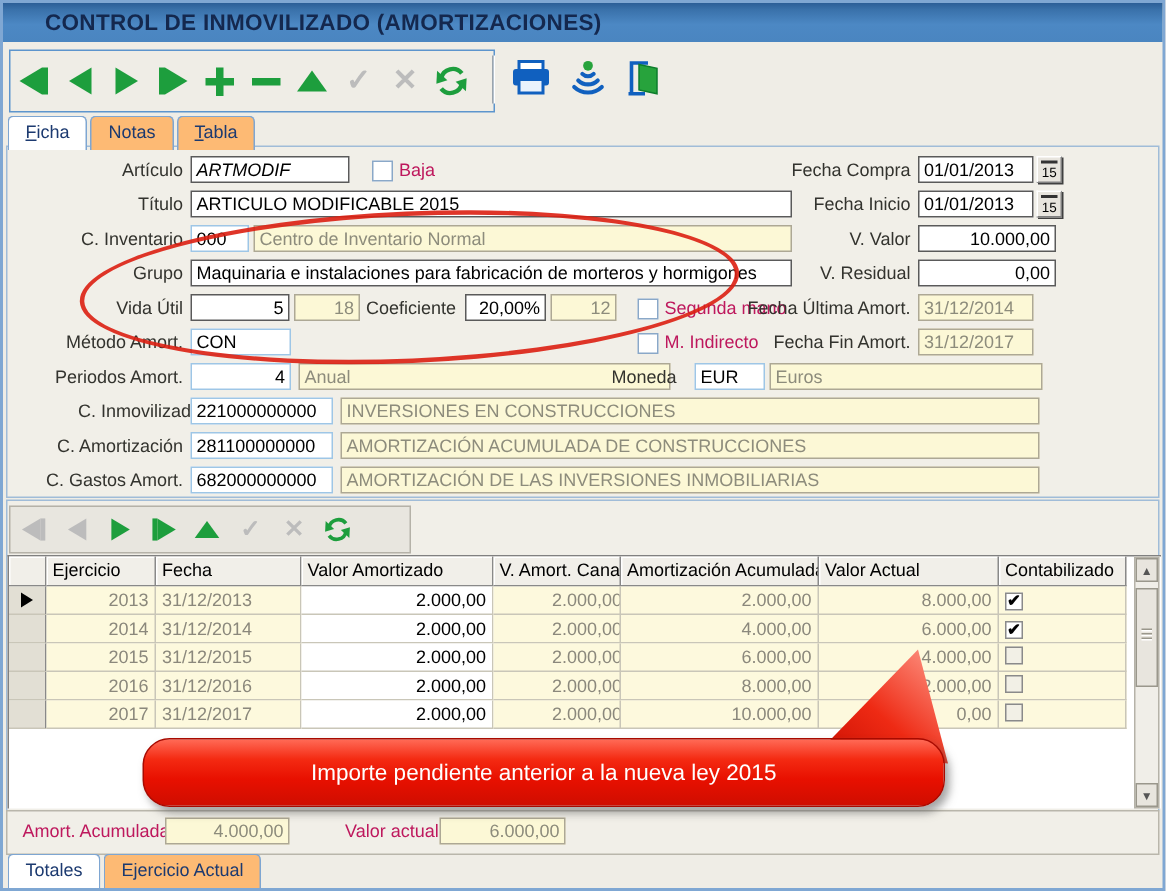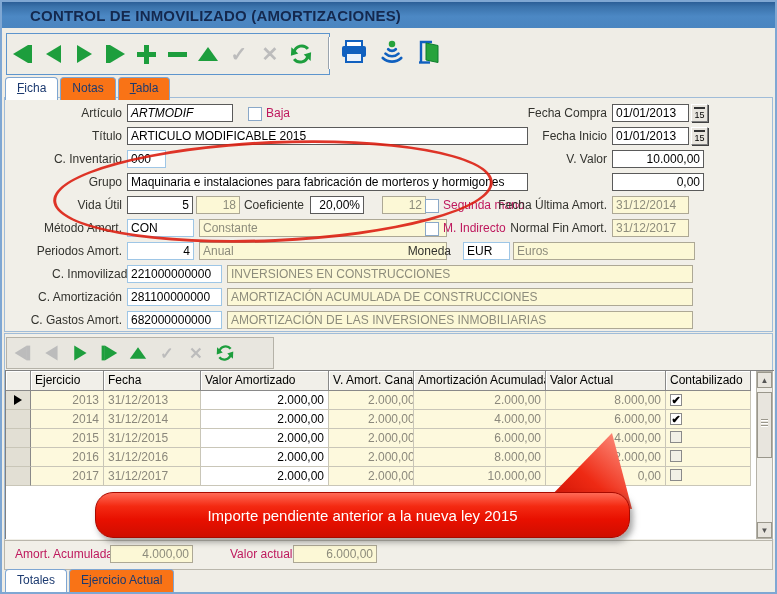--- a/index.html
+++ b/index.html
@@ -23,21 +23,21 @@
   .plus:before{content:"";position:absolute;left:7px;top:0;width:5px;height:19px;background:#1d9e3d;}
   .plus:after{content:"";position:absolute;left:0;top:7px;width:19px;height:5px;background:#1d9e3d;}
   .minus{width:19px;height:5px;background:#1d9e3d;}
   .glyph{font-size:20px;font-weight:bold;color:#bcbcbc;line-height:20px;}
   .dis .tri-l{border-right-color:#bcbcbc;}
   .dis .vbar{background:#bcbcbc;}
   .tbsep{position:absolute;left:328px;top:37px;width:1px;height:32px;background:#9aa4ae;box-shadow:1px 0 0 #fff;}
   .bigbtn{position:absolute;top:36px;width:32px;height:32px;display:flex;align-items:center;justify-content:center;cursor:pointer;}
   
   .tabs{position:absolute;left:5px;top:77px;display:flex;gap:2px;}
-  .tab{border:1px solid #7ea6d2;border-bottom:none;border-radius:4px 4px 0 0;background:#f97316;
+  .tab{border:1px solid #7ea6d2;border-bottom:none;border-radius:4px 4px 0 0;background:#fdba74;
        color:#1c3a70;font-size:12px;padding:3px 11px 4px;cursor:pointer;position:relative;z-index:3;}
   .tab.active{background:#fff;padding-bottom:5px;}
   .uf::first-letter{text-decoration:underline;}
   
   .panel{position:absolute;left:4px;top:97px;width:767px;height:233px;background:#f1efe8;border:1px solid #a0bcd8;}
   .panel2{position:absolute;left:4px;top:333px;width:767px;height:206px;background:#f1efe8;border:1px solid #a0bcd8;}
   
   .lbl{position:absolute;font-size:12px;color:#33332e;text-align:right;white-space:nowrap;}
   .llbl{position:absolute;font-size:12px;color:#be185d;white-space:nowrap;}
   .inp{position:absolute;height:18px;box-sizing:border-box;background:#fff;border:1px solid #5a5a5a;
@@ -184,44 +184,45 @@
   <div class="inp" style="left:127px;top:127px;width:401px;">ARTICULO MODIFICABLE 2015</div>
   <div class="lbl" style="left:380px;top:129px;width:227px;">Fecha Inicio</div>
   <div class="inp" style="left:612px;top:127px;width:77px;">01/01/2013</div>
   <div class="calbtn" style="left:691px;top:127px;">
       <i></i>
       <span>15</span>
     </div>
 
   <div class="lbl" style="left:4px;top:152px;width:118px;">C. Inventario</div>
   <div class="inp blue" style="left:127px;top:150px;width:39px;">000</div>
+  <div class="inp cream" style="left:169px;top:150px;width:359px;">Centro de Inventario Normal</div>
   <div class="lbl" style="left:380px;top:152px;width:227px;">V. Valor</div>
   <div class="inp right" style="left:612px;top:150px;width:92px;">10.000,00</div>
 
   <div class="lbl" style="left:4px;top:175px;width:118px;">Grupo</div>
   <div class="inp" style="left:127px;top:173px;width:401px;">Maquinaria e instalaciones para fabricación de morteros y hormigones</div>
+  <div class="lbl" style="left:380px;top:175px;width:227px;">V. Residual</div>
   <div class="inp right" style="left:612px;top:173px;width:92px;">0,00</div>
 
   <div class="lbl" style="left:4px;top:198px;width:118px;">Vida Útil</div>
   <div class="inp right" style="left:127px;top:196px;width:66px;">5</div>
   <div class="inp cream right" style="left:196px;top:196px;width:44px;">18</div>
   <div class="lbl" style="left:240px;top:198px;width:64px;">Coeficiente</div>
   <div class="inp right" style="left:310px;top:196px;width:54px;">20,00%</div>
-  <div class="inp cream right" style="left:367px;top:196px;width:44px;margin-left:15px;">12</div>
+  <div class="inp cream right" style="left:367px;top:196px;width:44px;">12</div>
   <div class="chk" style="left:425px;top:199px;"></div>
   <div class="llbl" style="left:443px;top:198px;">Segunda mano</div>
   <div class="lbl" style="left:420px;top:198px;width:187px;">Fecha Última Amort.</div>
   <div class="inp cream" style="left:612px;top:196px;width:77px;">31/12/2014</div>
 
   <div class="lbl" style="left:4px;top:221px;width:118px;">Método Amort.</div>
   <div class="inp blue" style="left:127px;top:219px;width:67px;">CON</div>
-  <div class="inp cream" style="left:199px;top:219px;width:248px;">Constante</div>
   <div class="chk" style="left:425px;top:222px;"></div>
   <div class="llbl" style="left:443px;top:221px;">M. Indirecto</div>
-  <div class="lbl" style="left:420px;top:221px;width:187px;">Normal Fin Amort.</div>
+  <div class="lbl" style="left:420px;top:221px;width:187px;">Fecha Fin Amort.</div>
   <div class="inp cream" style="left:612px;top:219px;width:77px;">31/12/2017</div>
 
   <div class="lbl" style="left:4px;top:244px;width:118px;">Periodos Amort.</div>
   <div class="inp blue right" style="left:127px;top:242px;width:67px;">4</div>
   <div class="inp cream" style="left:199px;top:242px;width:248px;">Anual</div>
   <div class="lbl" style="left:340px;top:244px;width:111px;">Moneda</div>
   <div class="inp blue" style="left:463px;top:242px;width:47px;">EUR</div>
   <div class="inp cream" style="left:513px;top:242px;width:182px;">Euros</div>
 
   <div class="lbl" style="left:16px;top:267px;width:118px;">C. Inmovilizado</div>

